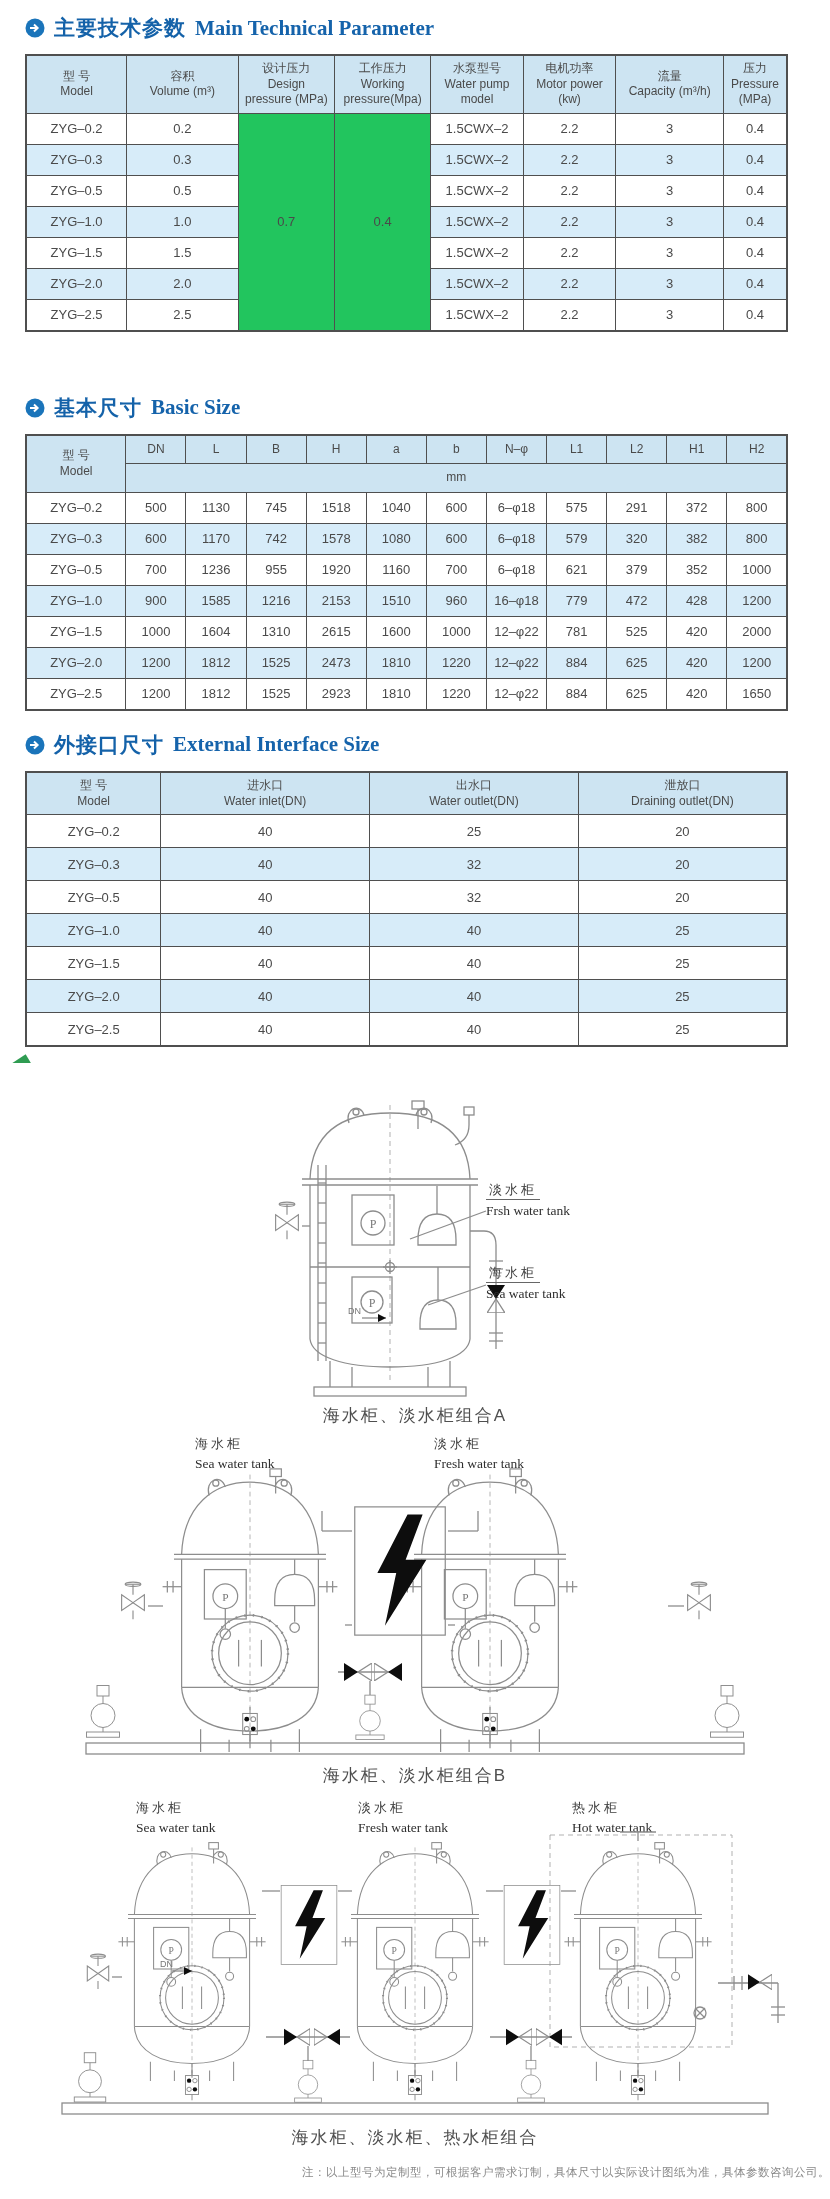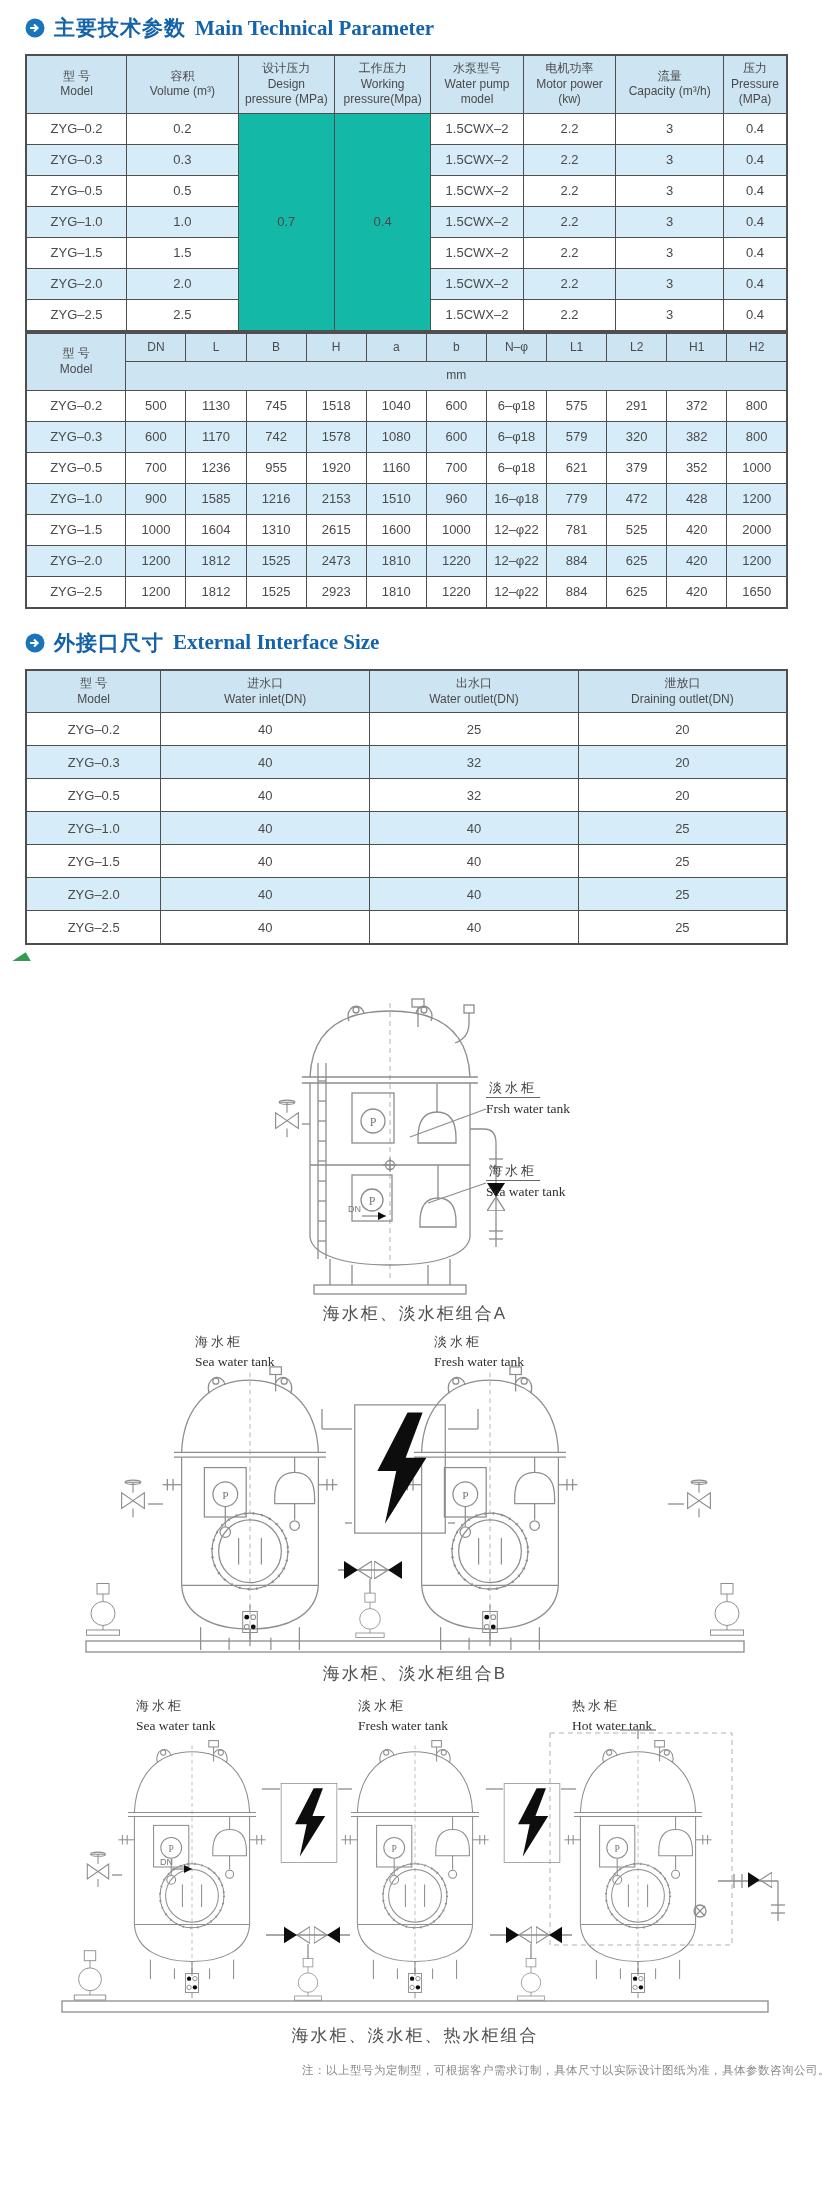--- a/index.html
+++ b/index.html
@@ -18,21 +18,21 @@
   .gap3{margin-top:20px;}
 
   
   table{width:100%;border-collapse:collapse;table-layout:fixed;border:2px solid #4f4f4f;}
   th,td{border:1px solid #4f4f4f;text-align:center;color:#4a4a4a;}
   th{background:#cde4f2;font-weight:normal;font-size:12px;line-height:1.3;padding:5px 2px;}
   td{font-size:13px;padding:0 2px;background:#fff;}
   .t1 td,.t2 td{height:30px;}
   .t3 td{height:32px;}
   tr.stripe td{background:#d7ecf9;}
-  td.merged{background:#14b8a6;}
+  td.merged{background:#22c55e;}
   .t1 th:nth-child(1){width:12.5%}
   .t1 th:nth-child(2){width:14%}
   .t1 th:nth-child(3){width:12%}
   .t1 th:nth-child(4){width:12%}
   .t1 th:nth-child(5){width:11.5%}
   .t1 th:nth-child(6){width:11.5%}
   .t1 th:nth-child(7){width:13.5%}
   .t2 .th-model{width:12.4%}
   .t2 th{padding:6px 2px;}
   .t3 th:nth-child(1){width:17%}
@@ -234,20 +234,28 @@
           <td>ZYG–2.5</td>
           <td>2.5</td>
           <td>1.5CWX–2</td>
           <td>2.2</td>
           <td>3</td>
           <td>0.4</td>
         </tr>
       </tbody>
     </table>
 
+  <div class="sec-head gap2">
+    <svg class="h-icon" viewBox="0 0 20 20">
+      <circle cx="10" cy="10" r="9.5" fill="#1a74ba"></circle>
+      <path d="M5,10 h7 M9,6.5 l3.6,3.5 l-3.6,3.5" stroke="#ffffff" stroke-width="2" fill="none"></path>
+    </svg>
+    <span class="h-zh">基本尺寸</span>
+    <span class="h-en">Basic Size</span>
+  </div>
   <table class="t2">
       <thead>
         <tr>
           <th rowspan="2" class="th-model">型 号<br>Model</th>
           <th>DN</th>
           <th>L</th>
           <th>B</th>
           <th>H</th>
           <th>a</th>
           <th>b</th>

